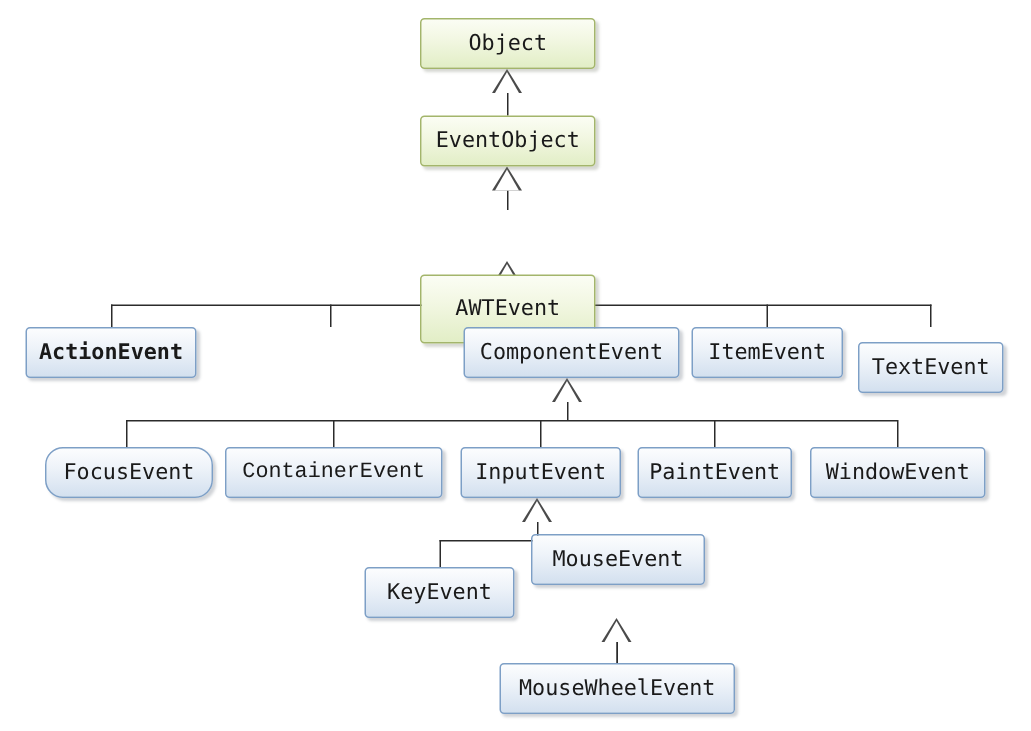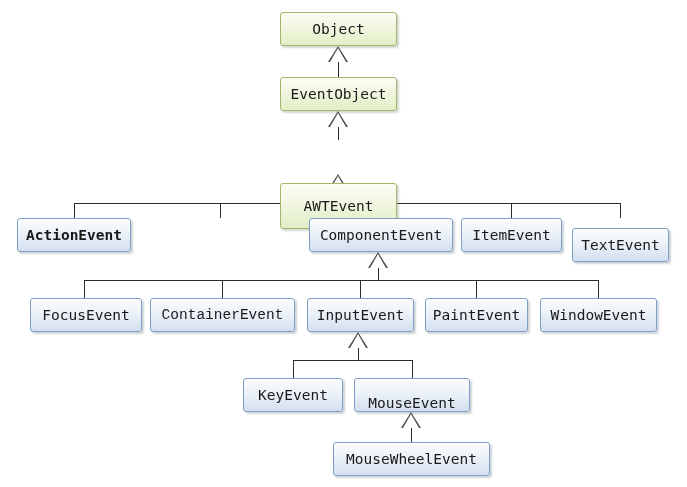--- a/index.html
+++ b/index.html
@@ -141,37 +141,37 @@
     </div>
     <div class="node blue" style="left: 309px; top: 218px; width: 144px; height: 34px; color: rgb(26, 26, 26);">
       <span class="label">ComponentEvent</span>
     </div>
     <div class="node blue" style="left: 461px; top: 218px; width: 101px; height: 34px; color: rgb(26, 26, 26);">
       <span class="label">ItemEvent</span>
     </div>
     <div class="node blue" style="left: 572px; top: 228px; width: 97px; height: 34px; color: rgb(26, 26, 26);">
       <span class="label">TextEvent</span>
     </div>
-    <div class="node blue" style="left: 30px; top: 298px; width: 112px; height: 34px; color: rgb(26, 26, 26);">
+    <div class="node blue" style="left: 30px; top: 298px; width: 112px; height: 34px; color: rgb(26, 26, 26); border-radius: 12px;">
       <span class="label">FocusEvent</span>
     </div>
     <div class="node blue" style="left: 150px; top: 298px; width: 145px; height: 34px; color: rgb(26, 26, 26); font-family: Liberation Mono, monospace;">
       <span class="label">ContainerEvent</span>
     </div>
     <div class="node blue" style="left: 307px; top: 298px; width: 107px; height: 34px; color: rgb(26, 26, 26);">
       <span class="label">InputEvent</span>
     </div>
     <div class="node blue" style="left: 425px; top: 298px; width: 103px; height: 34px; color: rgb(26, 26, 26);">
       <span class="label">PaintEvent</span>
     </div>
     <div class="node blue" style="left: 540px; top: 298px; width: 117px; height: 34px; color: rgb(26, 26, 26);">
       <span class="label">WindowEvent</span>
     </div>
     <div class="node blue" style="left: 243px; top: 378px; width: 100px; height: 34px; color: rgb(26, 26, 26);">
       <span class="label">KeyEvent</span>
     </div>
-    <div class="node blue" style="left: 354px; top: 378px; width: 116px; height: 34px; color: rgb(26, 26, 26); align-items: flex-end;">
+    <div class="node blue" style="left: 354px; top: 356px; width: 116px; height: 34px; color: rgb(26, 26, 26);">
       <span class="label">MouseEvent</span>
     </div>
     <div class="node blue" style="left: 333px; top: 442px; width: 157px; height: 34px; color: rgb(26, 26, 26);">
       <span class="label">MouseWheelEvent</span>
     </div>
   </div>
 
 </body></html>

